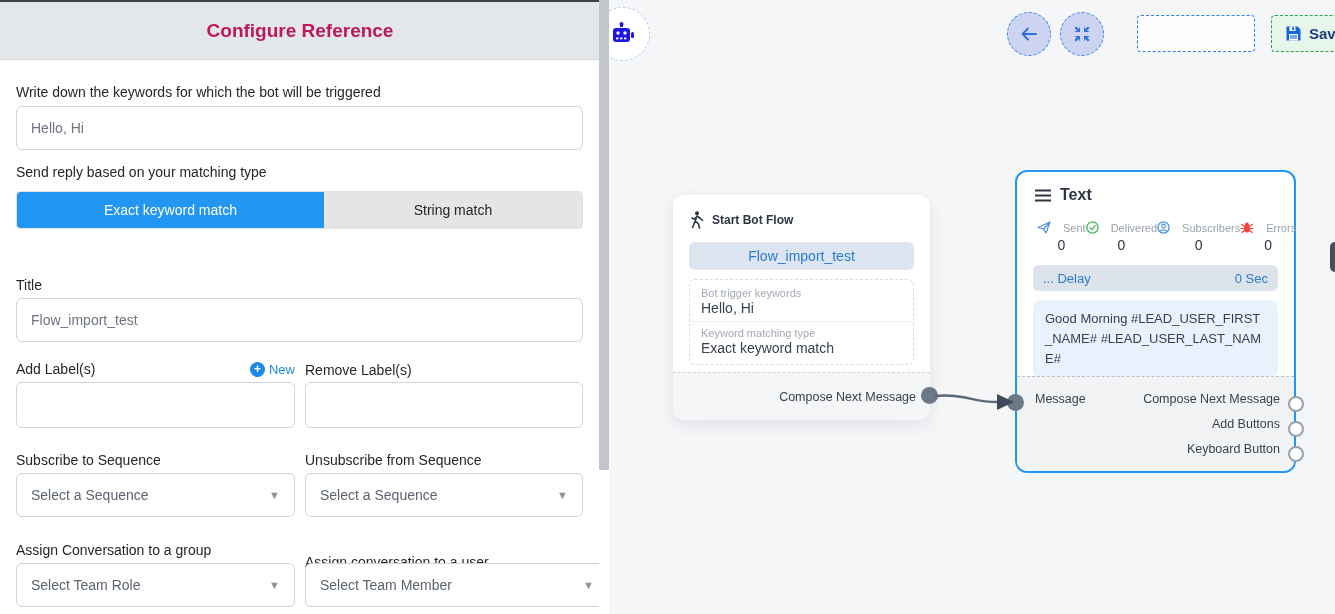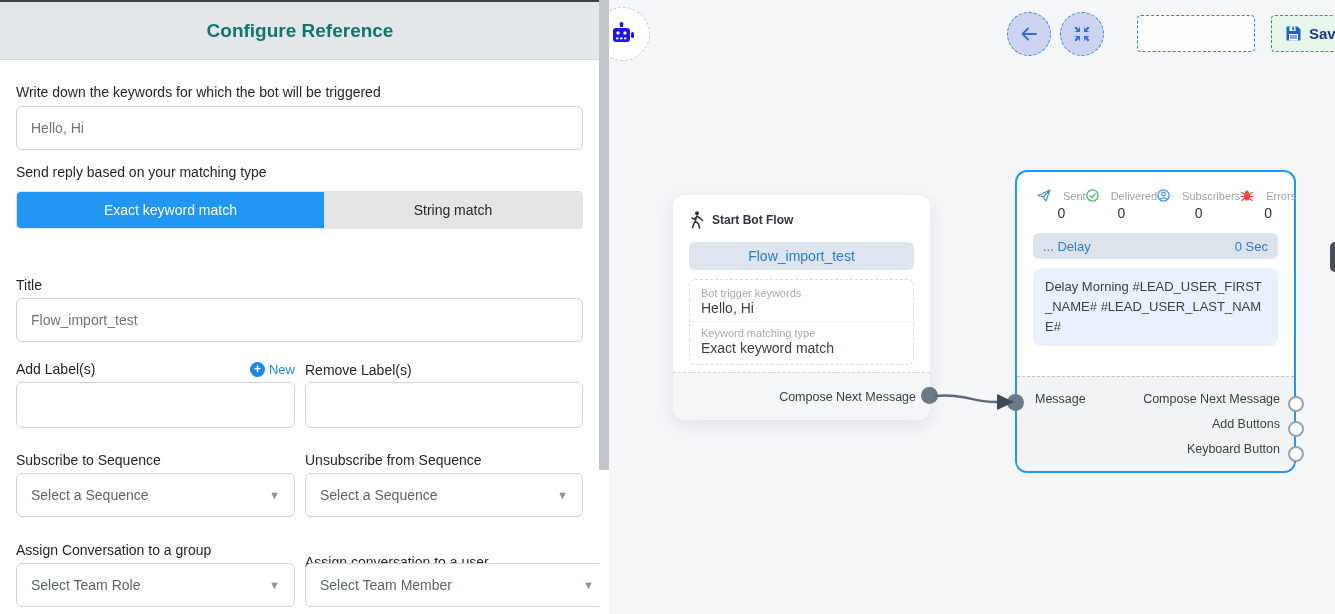--- a/index.html
+++ b/index.html
@@ -5,21 +5,21 @@
   * { margin:0; padding:0; box-sizing:border-box; }
   html,body { width:1335px; height:614px; overflow:hidden; background:#fff;
               font-family:"Liberation Sans", sans-serif; }
   .stage { position:relative; width:1335px; height:614px; overflow:hidden; background:#f5f6f8; }
 
   
   .panel { position:absolute; left:0; top:0; width:600px; height:614px; background:#fff; z-index:3; }
   .panel-topline { position:absolute; left:0; top:0; width:600px; height:2px; background:#3b4248; }
   .panel-header { position:absolute; left:0; top:2px; width:600px; height:58px; background:#e3e7ea;
                   border-bottom:1px solid #d3d8dc; display:flex; align-items:center; justify-content:center; }
-  .panel-header h1 { font-size:19px; font-weight:700; color:#0f766e; }
+  .panel-header h1 { font-size:19px; font-weight:700; color:#be185d; }
   .flabel { position:absolute; font-size:14px; color:#23272b; }
   .tinput { position:absolute; border:1px solid #ced4da; border-radius:6px; background:#fff;
             font-size:14px; color:#6b7480; padding:0 14px; font-family:"Liberation Sans",sans-serif; outline:none; }
   .tabs { position:absolute; left:16px; top:191px; width:567px; height:38px; border:1px solid #dee2e6;
           border-radius:4px; background:#fff; display:flex; overflow:hidden; }
   .tab { display:flex; align-items:center; justify-content:center; font-size:14px; cursor:pointer; }
   .tab.active { width:308px; background:#2196f3; color:#fff; border-radius:3px 0 0 3px; }
   .tab.inactive { width:259px; background:#e5e5e5; color:#23272b; }
   .labelrow-new { position:absolute; top:361px; left:16px; width:279px; display:flex; justify-content:space-between; align-items:center;gap:40px; }
   .new-btn { display:flex; align-items:center; gap:4px; color:#1e88e5; font-size:13px; cursor:pointer; }
@@ -221,20 +221,30 @@
         <div class="ns-key">Keyword matching type</div>
         <div class="ns-val" style="margin-bottom:1px;">Exact keyword match</div>
       </div>
       <div class="ns-footer">
         <span>Compose Next Message</span>
       </div>
       <div class="conn-out-filled"></div>
     </div>
 
     <div class="node-text">
+      <div class="nt-head">
+        <span class="icon">
+          <svg width="16" height="13" viewBox="0 0 16 13">
+            <rect x="0" y="0.5" width="16" height="2" fill="#2d3643"></rect>
+            <rect x="0" y="5.5" width="16" height="2" fill="#2d3643"></rect>
+            <rect x="0" y="10.5" width="16" height="2" fill="#2d3643"></rect>
+          </svg>
+        </span>
+        <span>Text</span>
+      </div>
 
       <div class="nt-stats">
         <div class="stat">
           <div class="stat-top">
             <span class="icon">
               <svg width="14" height="13" viewBox="0 0 14 13">
                   <path d="M1 6.5 L13 1 L9 12 L6.5 8 Z M6.5 8 L13 1" stroke="#4a90e2" stroke-width="1.2" fill="none" stroke-linejoin="round"></path>
                 </svg>
             </span>
             <span>Sent</span>
@@ -279,21 +289,21 @@
           </div>
           <div class="stat-val">0</div>
         </div>
       </div>
 
       <div class="nt-delay">
         <span>... Delay</span>
         <span>0 Sec</span>
       </div>
 
-      <div class="nt-msg">Delay Morning  #LEAD_USER_FIRST_NAME#  #LEAD_USER_LAST_NAME#</div>
+      <div class="nt-msg">Good Morning  #LEAD_USER_FIRST_NAME#  #LEAD_USER_LAST_NAME#</div>
 
       <div class="nt-footer">
         <div class="nt-row split">
           <span>Message</span>
           <span>Compose Next Message</span>
         </div>
         <div class="nt-row right">
           <span>Add Buttons</span>
         </div>
         <div class="nt-row right">

